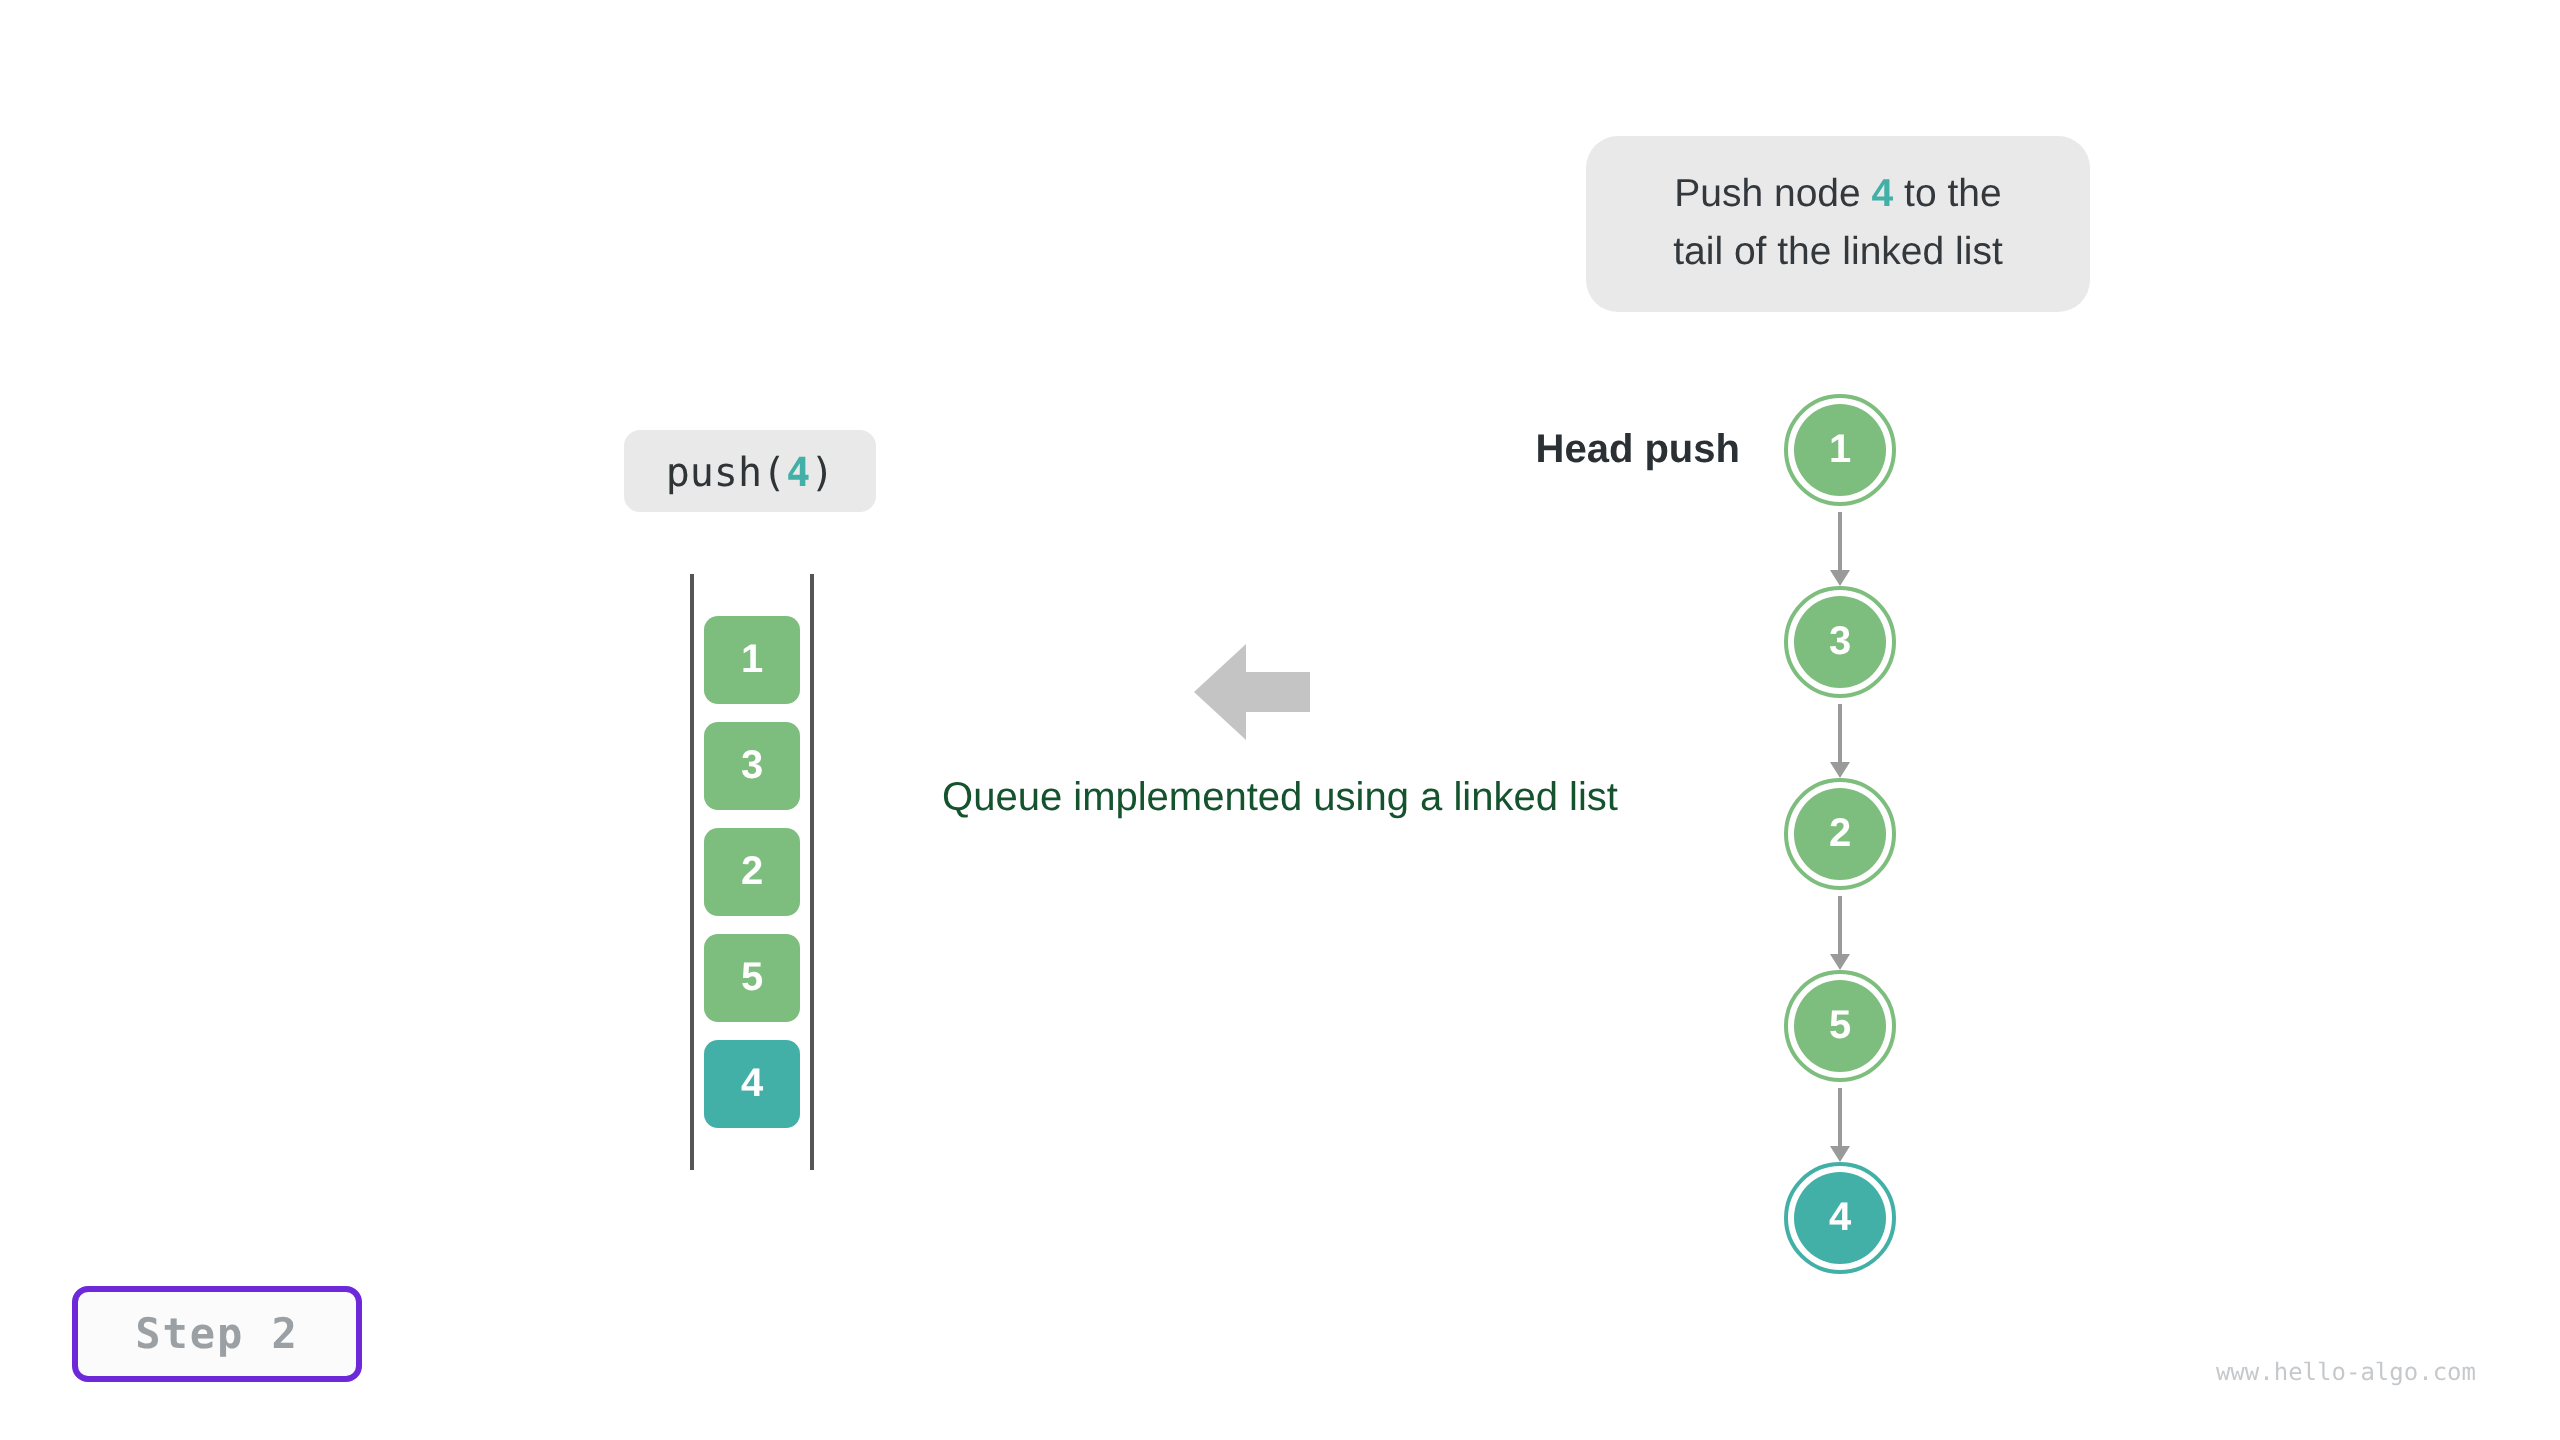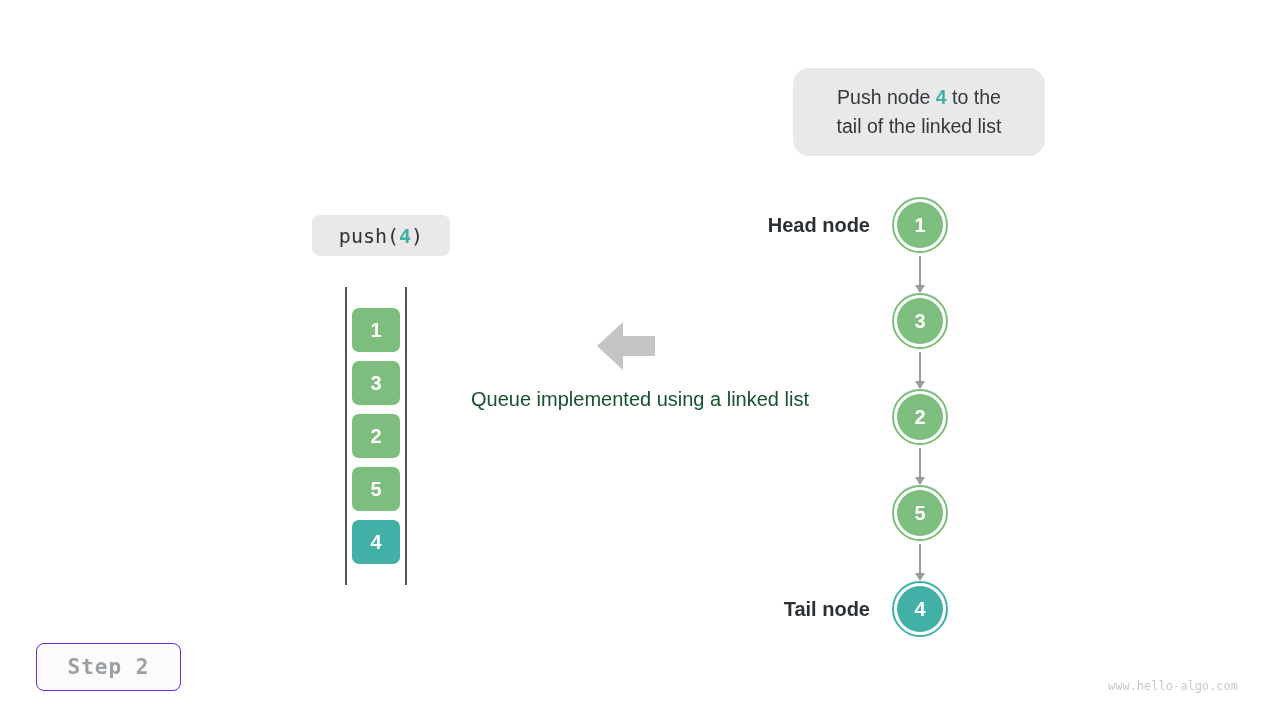--- a/index.html
+++ b/index.html
@@ -14,21 +14,21 @@
   .callout {
     position:absolute; left:793px; top:68px; width:252px; height:88px;
     background:#e9e9e9; border-radius:16px;
     display:flex; align-items:center; justify-content:center;
     text-align:center; font-size:19.5px; line-height:29px; color:#33383d;
   }
   .accent { color:var(--teal); font-weight:bold; }
 
   
   .push-call {
-    position:absolute; left:312px; top:215px; width:138px; height:41px;
+    position:absolute; left:312px; top:215px; width:126px; height:41px;
     background:#e9e9e9; border-radius:8px;
     display:flex; align-items:center; justify-content:center;
     font-family:"DejaVu Sans Mono", monospace; font-size:20px; color:#2f3437;
   }
 
   
   .stack {
     position:absolute; left:345px; top:287px; width:62px; height:298px;
     border-left:2px solid #555; border-right:2px solid #555;
     padding-top:21px;
@@ -82,21 +82,21 @@
   .side-label {
     position:absolute; width:180px; text-align:right;
     font-size:20px; font-weight:bold; color:#2b3034;
   }
   .head-label { left:690px; top:214px; }
   .tail-label { left:690px; top:598px; }
 
   
   .step-badge {
     position:absolute; left:36px; top:643px; width:145px; height:48px;
-    background:#fbfbfb; border:1px solid #6d28d9; border-radius:8px;
+    background:#fbfbfb; border:3px solid #6d28d9; border-radius:8px;
     display:flex; align-items:center; justify-content:center;
     font-family:"DejaVu Sans Mono", monospace; font-size:21px; font-weight:bold;
     color:#9aa0a3; letter-spacing:1px;
   }
 
   
   .watermark {
     position:absolute; right:42px; top:679px;
     font-family:"DejaVu Sans Mono", monospace; font-size:12px; color:#c6c9cb;
   }
@@ -160,20 +160,19 @@
     </div>
     <div class="connector">
         <div class="line"></div>
         <div class="head"></div>
       </div>
     <div class="node highlight">
       <div class="node-inner">4</div>
     </div>
   </div>
 
-  <div class="side-label head-label">Head node</div>
-  <div class="side-label tail-label">Tail node</div>
+  <div class="side-label head-label">Head push</div>
 
   <div class="step-badge">Step 2</div>
 
   <div class="watermark">www.hello-algo.com</div>
 
 </div>
 
 </body></html>

